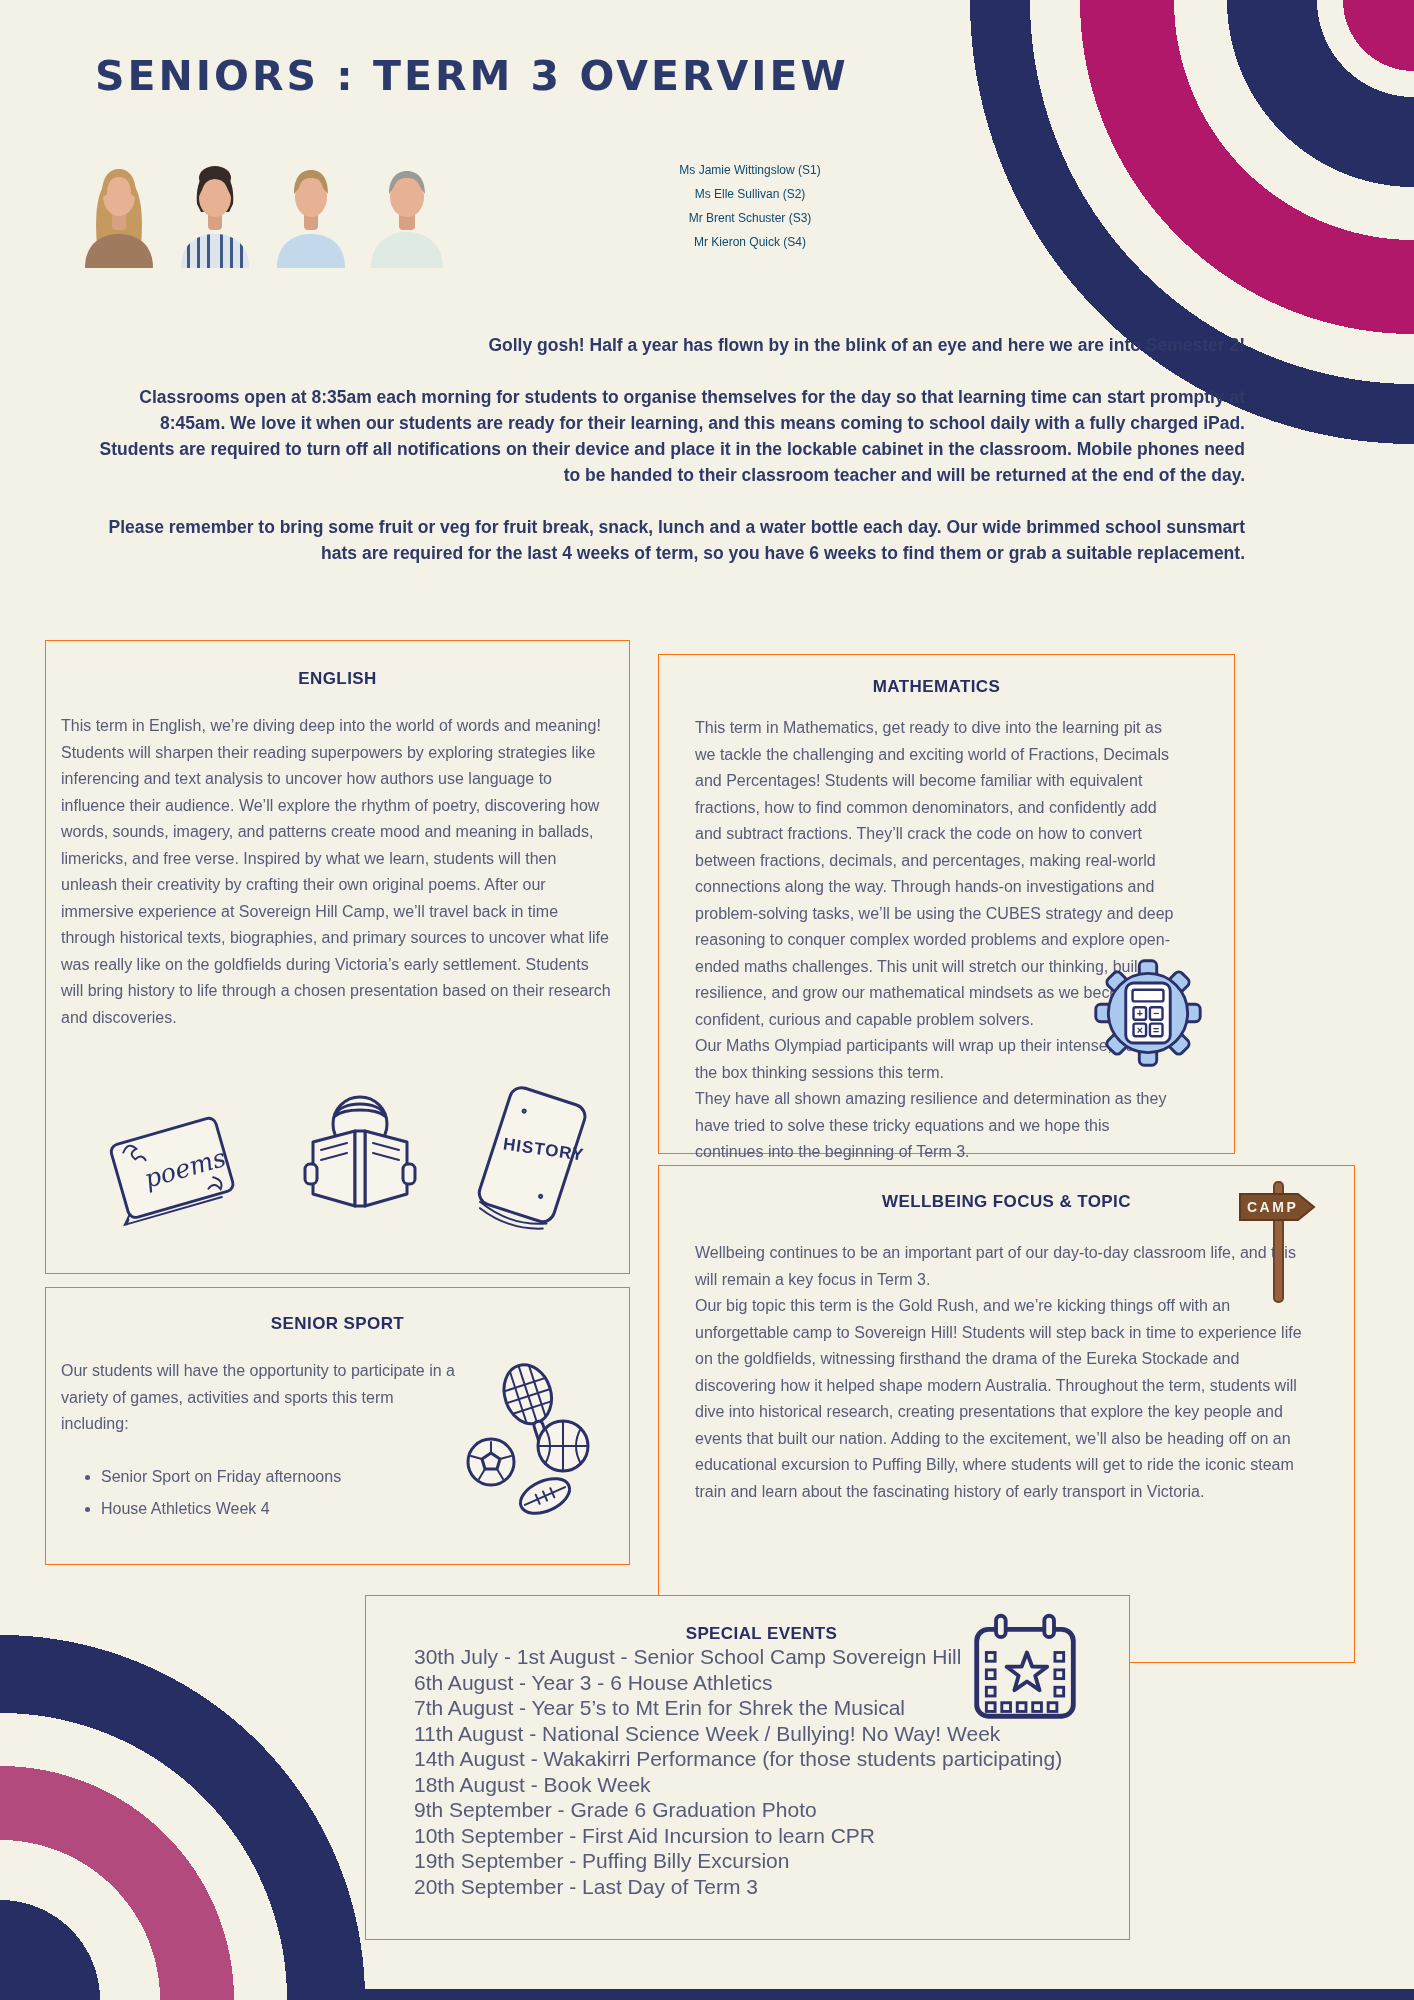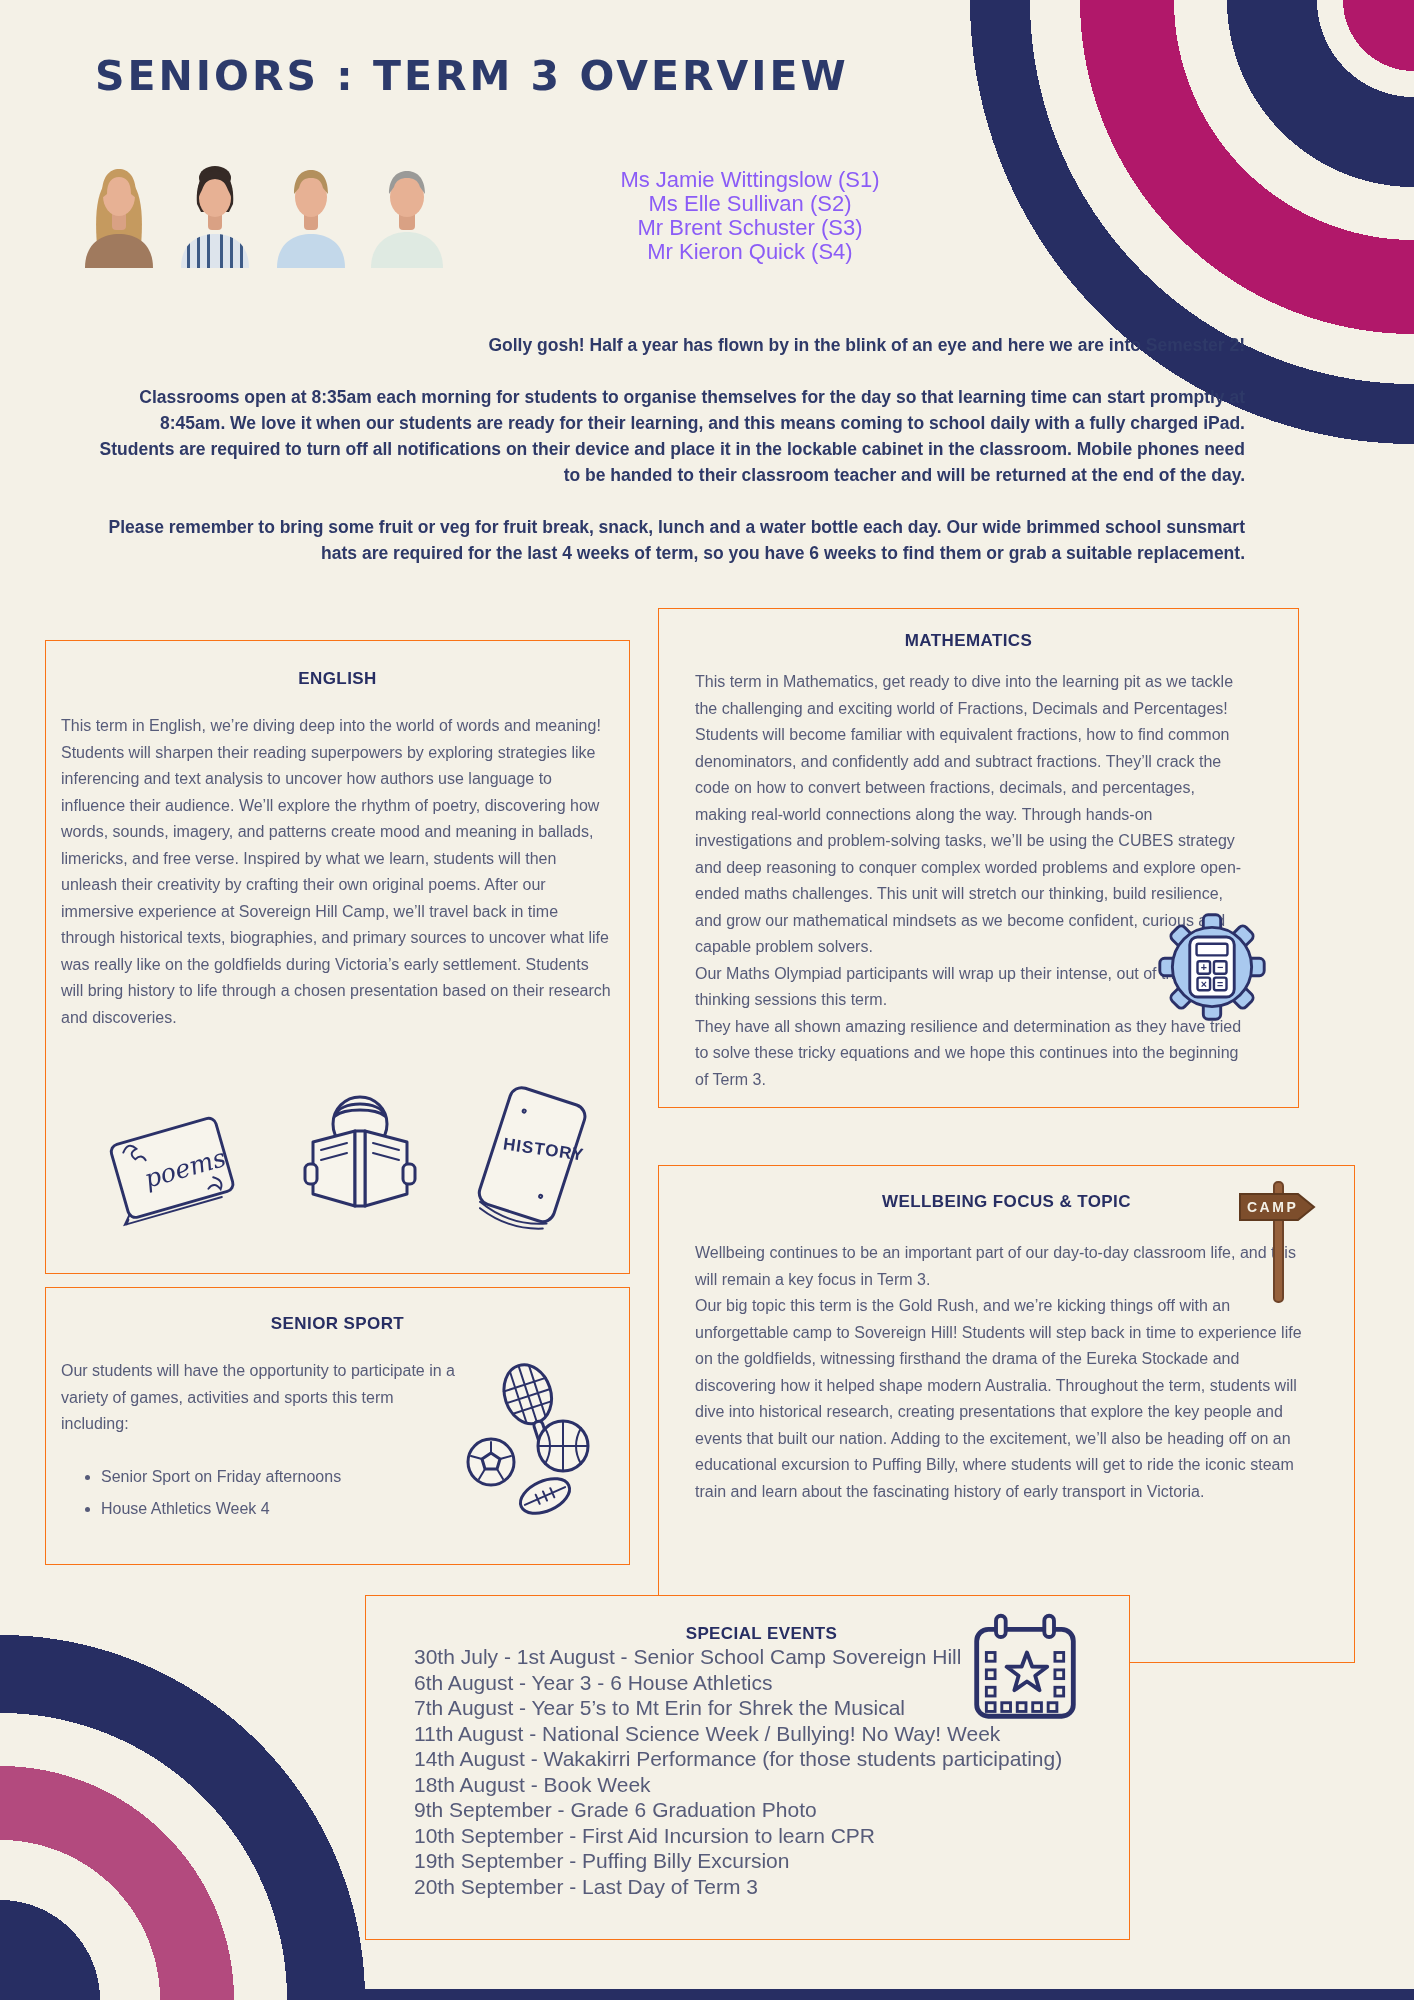--- a/index.html
+++ b/index.html
@@ -49,22 +49,22 @@
   .t1 .hair,.t1 .hairback{fill:#c59a5f;}
   .t1 .shirt{fill:#a07a5e;}
   .t2 .hair,.t2 .hairback{fill:#352a26;}
   .t2 .shirt{fill:#dde4ec;}
   .t2 .stripe{fill:#3d5a86;}
   .t3 .hair{fill:#b3905d;}
   .t3 .shirt{fill:#c3d8ea;}
   .t4 .hair{fill:#9a9a98;}
   .t4 .shirt{fill:#dfeae2;}
   .teacher-names{
-    position:absolute;left:600px;top:168px;width:300px;
-    text-align:center;font-size:22px;line-height:24px;color:#8b5cf6;
+    position:absolute;left:600px;top:158px;width:300px;
+    text-align:center;font-size:12px;line-height:24px;color:#0c4a6e;
   }
   
   .intro{
     position:absolute;left:85px;top:332px;width:1160px;
     text-align:right;font-weight:bold;color:#2e3968;
     font-size:17.5px;line-height:26px;
   }
   .intro p{margin:0 0 26px 0;}
   
   .box{
@@ -74,21 +74,21 @@
   .box h2{
     margin:0;text-align:center;color:#272e63;
     font-size:17px;font-weight:bold;letter-spacing:.4px;
   }
   .box .body{
     font-size:16px;line-height:26.5px;color:#565b79;
   }
   .box .body p{margin:0;}
   #box-english{left:45px;top:640px;width:585px;height:634px;padding:28px 15px 0 15px;}
   #box-english h2{margin-bottom:24px;}
-  #box-math{left:658px;top:608px;width:641px;height:500px;padding:22px 56px 0 36px;}
+  #box-math{left:658px;top:654px;width:577px;height:500px;padding:22px 56px 0 36px;}
   #box-math h2{margin-bottom:18px;}
   #box-sport{left:45px;top:1287px;width:585px;height:278px;padding:26px 15px 0 15px;}
   #box-sport h2{margin-bottom:24px;}
   #box-wellbeing{left:658px;top:1165px;width:697px;height:498px;padding:26px 36px 0 36px;}
   #box-wellbeing h2{margin-bottom:28px;}
   #box-events{left:365px;top:1595px;width:765px;height:345px;padding:28px 20px 0 48px;}
   #box-events h2{}
   .english-illos{
     position:absolute;left:18px;right:18px;top:430px;height:180px;
     display:flex;justify-content:space-around;align-items:center;

